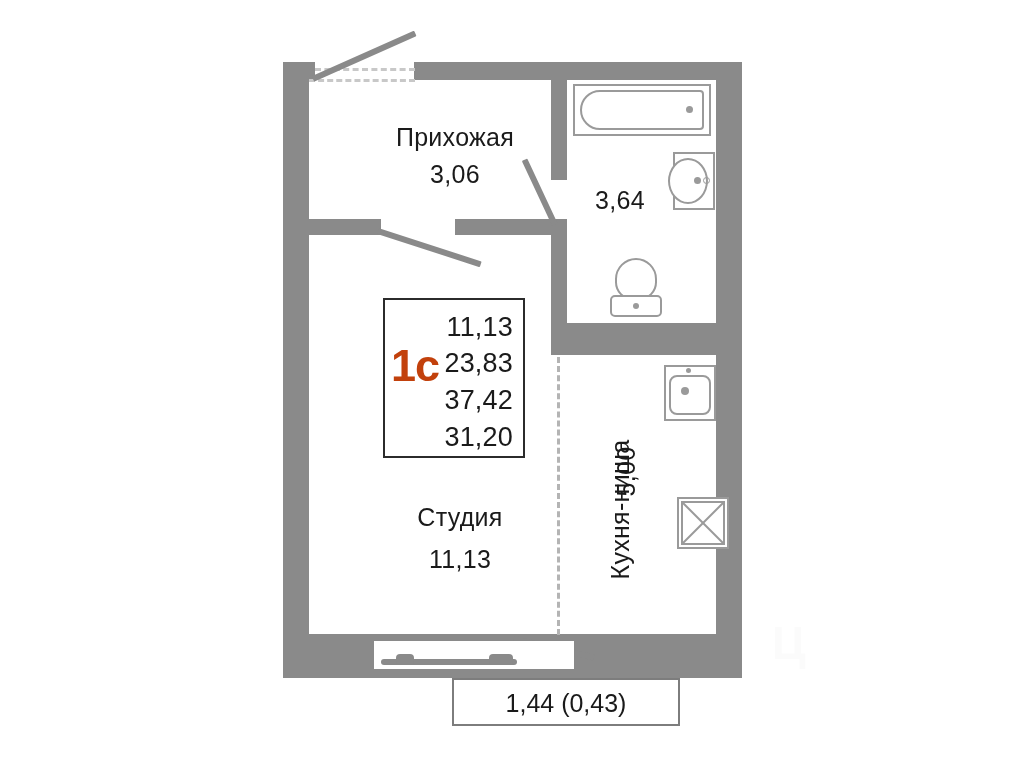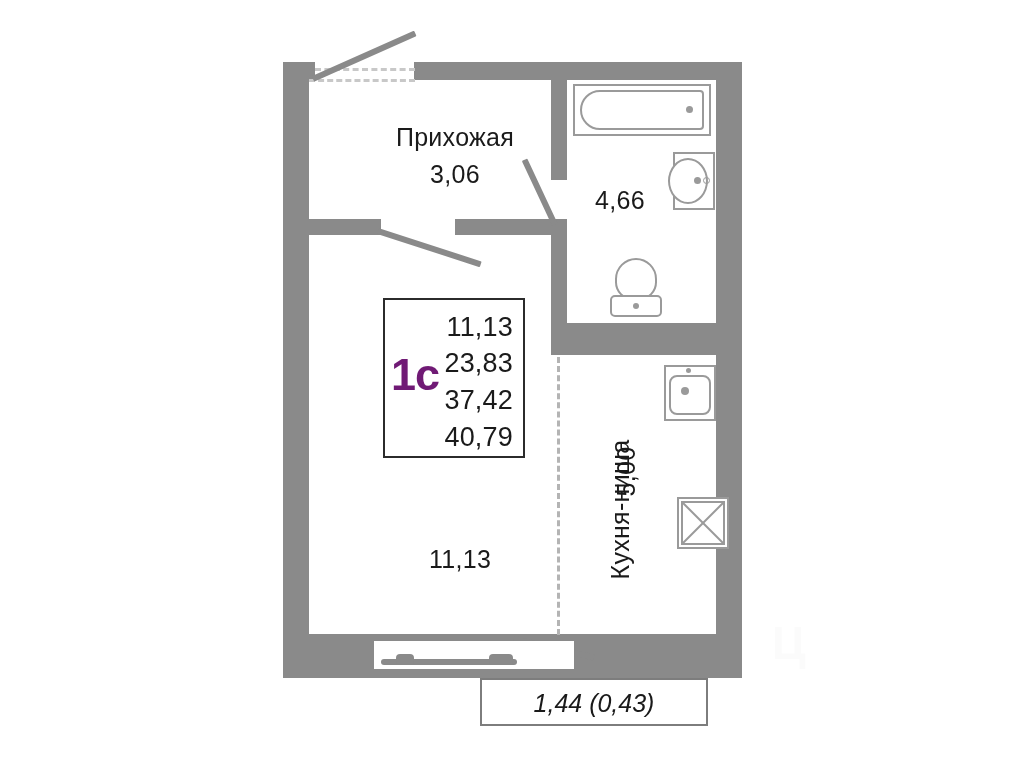--- a/index.html
+++ b/index.html
@@ -63,47 +63,46 @@
     top: 298px;
     width: 142px;
     height: 160px;
     border: 2.5px solid #2b2b2b;
     background: #ffffff;
     box-sizing: border-box;
   }
   #info-type {
     position: absolute;
     left: 6px;
-    top: 52px;
+    top: 43px;
     font-size: 45px;
     font-weight: 700;
-    color: #701a75;
+    color: #c2410c;
     letter-spacing: -1px;
     line-height: 1;
   }
   .info-figure {
     position: absolute;
     right: 10px;
     font-size: 27px;
     color: #1a1a1a;
     text-align: right;
     letter-spacing: 0.2px;
     line-height: 1;
   }
   
   #balcony-box {
     position: absolute;
-    left: 480px;
+    left: 452px;
     top: 678px;
     width: 228px;
     height: 48px;
     border: 2px solid #7d7d7d;
     background: #ffffff;
     box-sizing: border-box;
-    font-style: italic;
   }
   #balcony-area {
     position: absolute;
     width: 100%;
     top: 9px;
     text-align: center;
     font-size: 25px;
     color: #1a1a1a;
   }
   
@@ -206,33 +205,34 @@
   <div class="fixture" style="left:677px; top:497px; width:52px; height:52px;"></div>
   <div class="fixture-inner" style="left:681px; top:501px; width:44px; height:44px;"></div>
   <svg style="position:absolute; left:681px; top:501px;" width="44" height="44">
     <line x1="1" y1="1" x2="43" y2="43" stroke="#9a9a9a" stroke-width="2"></line>
     <line x1="43" y1="1" x2="1" y2="43" stroke="#9a9a9a" stroke-width="2"></line>
   </svg>
 
   <div class="label room-name" style="left:305px; top:123px; width:300px;">Прихожая</div>
   <div class="label room-area" style="left:305px; top:160px; width:300px;">3,06</div>
 
-  <div class="label room-area" style="left:565px; top:186px; width:110px;">4,66</div>
-
+  <div class="label room-area" style="left:565px; top:186px; width:110px;">3,64</div>
+
+  <div class="label room-name" style="left:350px; top:503px; width:220px;">Студия</div>
   <div class="label room-area" style="left:350px; top:545px; width:220px;">11,13</div>
 
   <div class="label room-name vertical-label" style="left:520px; top:495px; width:200px;">Кухня-ниша</div>
   <div class="label room-area vertical-label" style="left:566px; top:457px; width:120px;">5,00</div>
 
   <div id="info-box">
     <div id="info-type">1с</div>
     <div class="info-figure" style="top:14px;">11,13</div>
     <div class="info-figure" style="top:50px;">23,83</div>
     <div class="info-figure" style="top:87px;">37,42</div>
-    <div class="info-figure" style="top:124px;">40,79</div>
+    <div class="info-figure" style="top:124px;">31,20</div>
   </div>
 
   <div id="balcony-box">
     <div id="balcony-area">1,44 (0,43)</div>
   </div>
 
   <div class="watermark" style="left:772px; top:616px;">Ц</div>
 
 </div>
 

